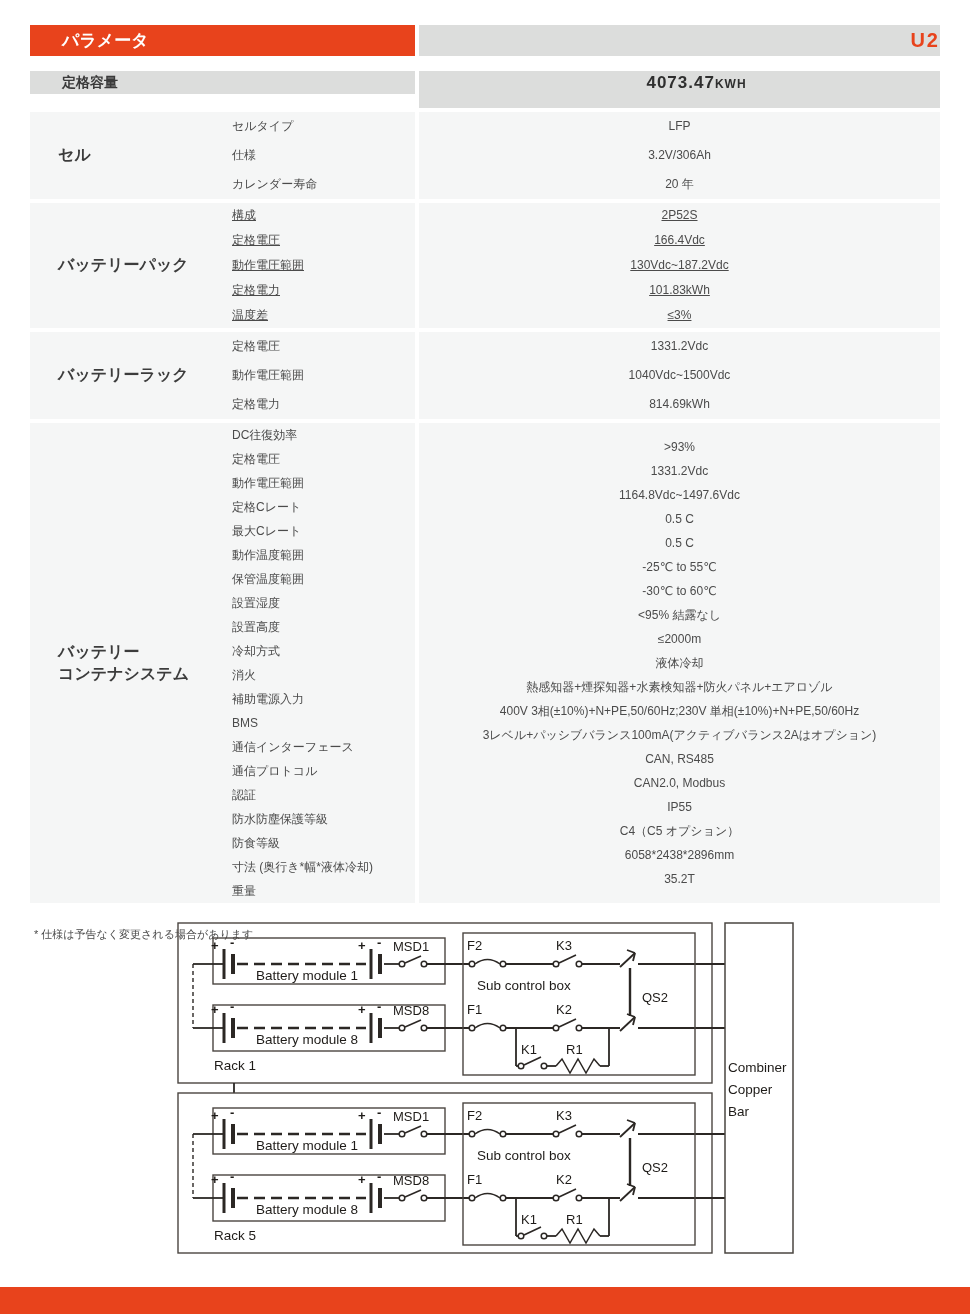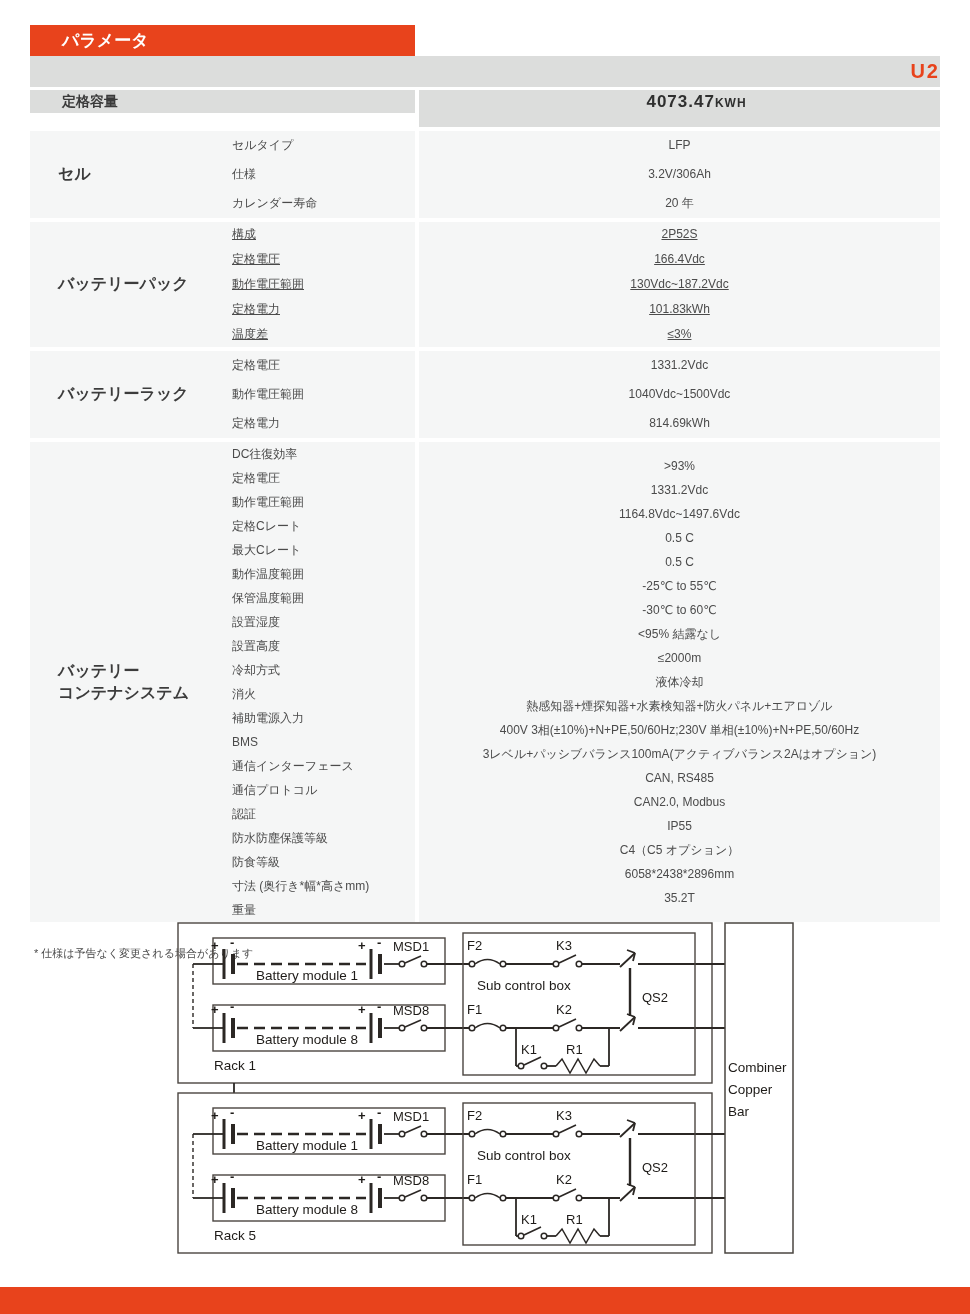--- a/index.html
+++ b/index.html
@@ -2,21 +2,21 @@
 <html><head>
 <meta charset="utf-8">
 <style>
   html,body{margin:0;padding:0;}
   body{
     width:970px;height:1314px;position:relative;background:#ffffff;
     font-family:"Liberation Sans","DejaVu Sans",sans-serif;
     color:#3c3c3c;overflow:hidden;
   }
   .spec{position:absolute;top:25px;left:30px;width:910px;}
-  .hdr{display:flex;margin-bottom:3px;flex-direction:column;}
+  .hdr{display:flex;margin-bottom:15px;}
   .hdr-left{width:385px;height:31px;background:#E8431C;color:#fff;
     font-size:17px;font-weight:bold;line-height:31px;padding-left:32px;
     box-sizing:border-box;margin-right:4px;}
   .hdr-right{flex:1;height:31px;background:#DCDDDC;color:#E8431C;
     font-size:20px;font-weight:bold;line-height:31px;text-align:right;
     letter-spacing:2px;}
   .cap{display:flex;margin-bottom:4px;}
   .cap-left{width:385px;height:23px;background:#DCDDDC;font-size:14px;
     font-weight:bold;line-height:23px;padding-left:32px;box-sizing:border-box;
     margin-right:4px;color:#3a3a3a;}
@@ -134,21 +134,21 @@
         <div class="row">設置高度</div>
         <div class="row">冷却方式</div>
         <div class="row">消火</div>
         <div class="row">補助電源入力</div>
         <div class="row">BMS</div>
         <div class="row">通信インターフェース</div>
         <div class="row">通信プロトコル</div>
         <div class="row">認証</div>
         <div class="row">防水防塵保護等級</div>
         <div class="row">防食等級</div>
-        <div class="row">寸法 (奥行き*幅*高さmm)</div>
+        <div class="row">寸法 (奥行き*幅*液体冷却)</div>
         <div class="row">重量</div>
       </div>
     </div>
     <div class="sec-right">
       <div class="row">&gt;93%</div>
       <div class="row">1331.2Vdc</div>
       <div class="row">1164.8Vdc~1497.6Vdc</div>
       <div class="row">0.5 C</div>
       <div class="row">0.5 C</div>
       <div class="row">-25℃ to 55℃</div>

